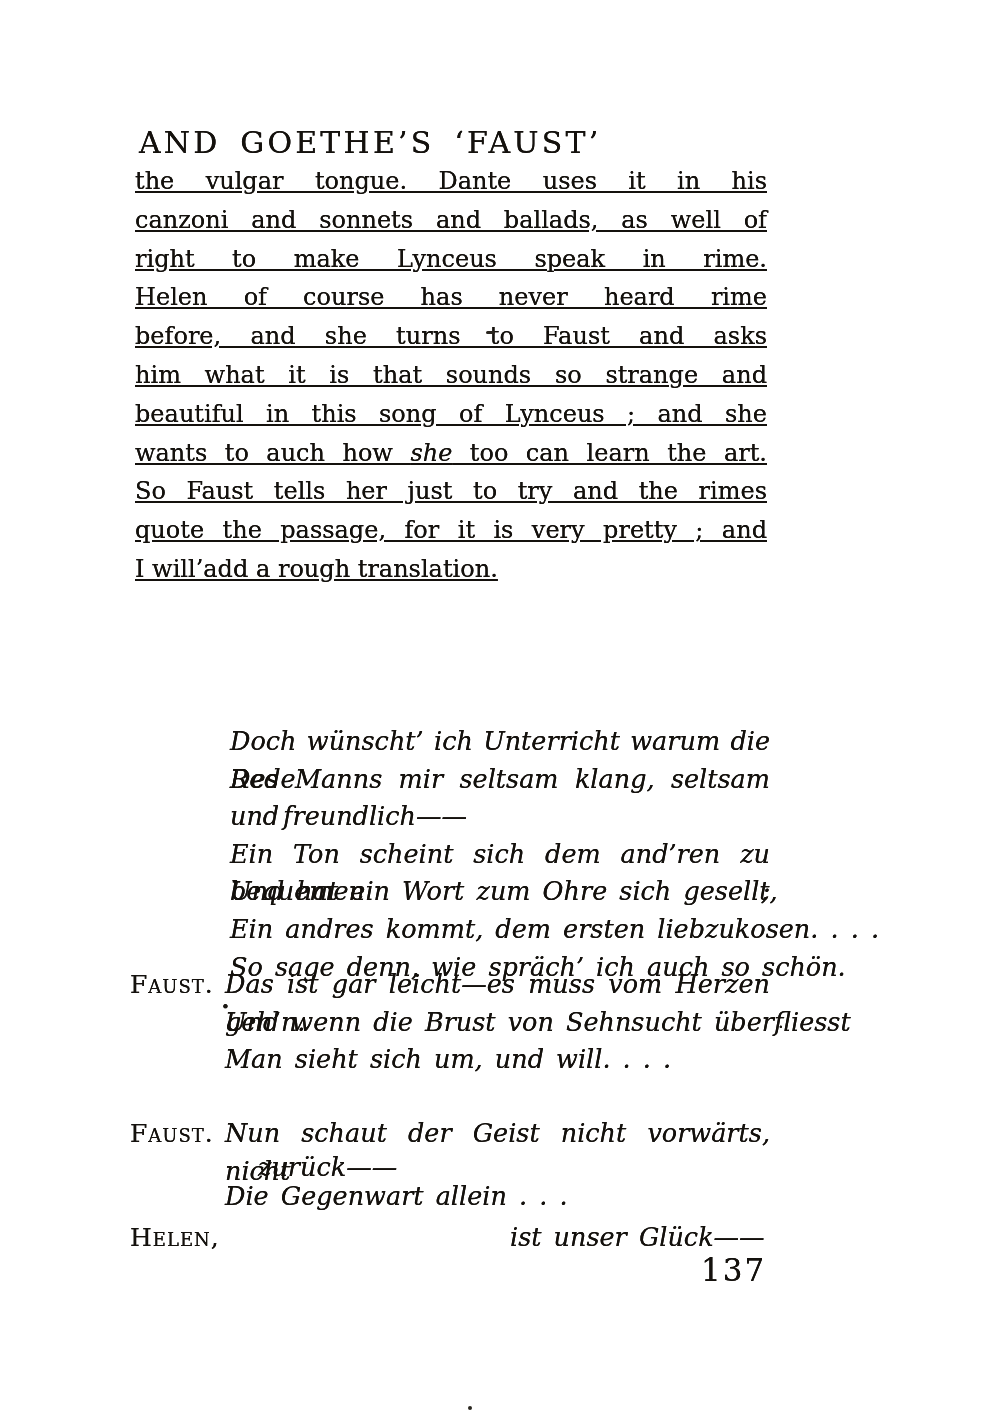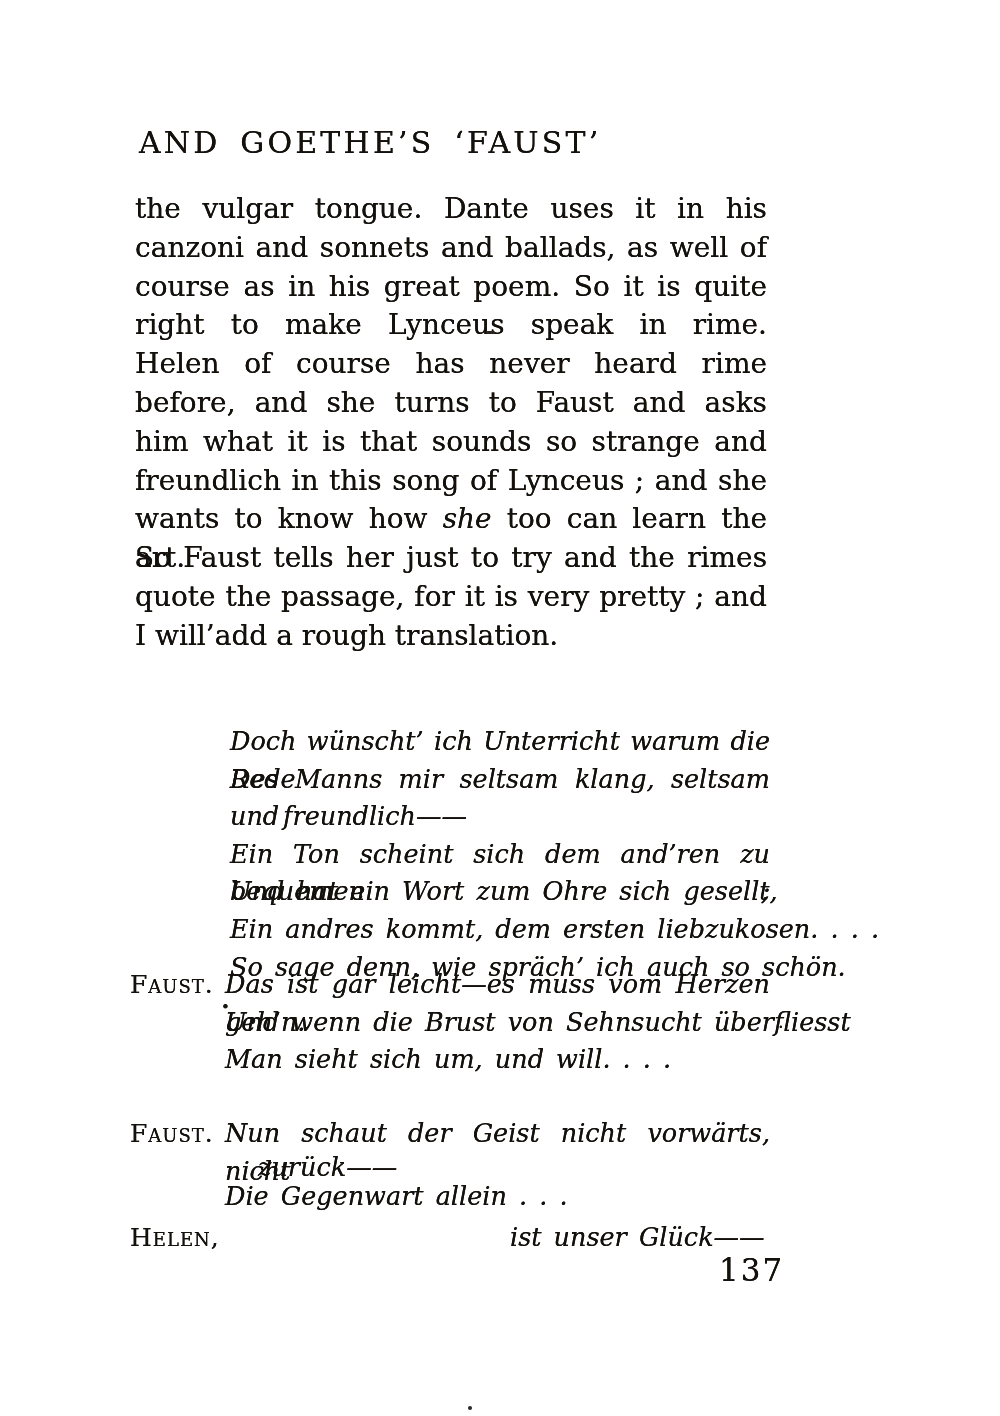--- a/index.html
+++ b/index.html
@@ -16,22 +16,23 @@
 
   
   .header{
     position:absolute;left:139px;top:125px;
     font-size:30px;letter-spacing:3.2px;word-spacing:7px;
     white-space:nowrap;
   }
 
   
   .para{
-    position:absolute;left:135px;top:190px;width:632px;
-    font-size:28px;
+    position:absolute;left:135px;top:162px;width:632px;
+    font-size:24px;
+    text-decoration:underline;
   }
   .para .ln{height:38.8px;line-height:38.8px;white-space:nowrap;}
   .para .just{white-space:normal;text-align:justify;text-align-last:justify;}
   .para .em{font-style:italic;}
 
   
   .verse{
     position:absolute;left:230px;top:723px;width:540px;
     font-size:25.5px;font-style:italic;
   }
@@ -52,46 +53,45 @@
     position:absolute;left:95px;top:0;width:545px;
     font-style:italic;white-space:nowrap;word-spacing:4px;
   }
   .dtext.just{white-space:normal;text-align:justify;text-align-last:justify;word-spacing:normal;}
   .dtext.rightal{text-align:right;white-space:nowrap;}
   .dtext.deep{left:128px;}
   .dtext.at510{left:380px;width:auto;}
 
   .pageno{
     position:absolute;left:701px;top:1252px;
-    font-size:31px;letter-spacing:2px;margin-left:18px;
+    font-size:31px;letter-spacing:2px;
   }
 
   
   .art{position:absolute;font-style:normal;color:#1a1712;}
   .art-bullet{left:91px;top:-4px;font-size:15px;line-height:15px;}
   .art-sidedot{left:648px;top:4px;font-size:18px;}
   .speck{position:absolute;width:4px;height:4px;border-radius:50%;background:#2a261f;}
 </style>
 </head>
 <body>
 
 <div class="page ink">
 
   <div class="header">AND GOETHE’S ‘FAUST’</div>
 
   <div class="para">
     <div class="ln just">the vulgar tongue.  Dante uses it in his</div>
     <div class="ln just">canzoni and sonnets and ballads, as well of</div>
-    <div class="ln just">course as in his great poem.  So it is quite</div>
     <div class="ln just">right to make Lynceus speak in rime.</div>
     <div class="ln just">Helen of course has never heard rime</div>
     <div class="ln just">before, and she turns to Faust and asks</div>
     <div class="ln just">him what it is that sounds so strange and</div>
-    <div class="ln just">freundlich in this song of Lynceus ; and she</div>
-    <div class="ln just"><span>wants to know how </span><span class="em">she</span><span> too can learn the art.</span></div>
+    <div class="ln just">beautiful in this song of Lynceus ; and she</div>
+    <div class="ln just"><span>wants to auch how </span><span class="em">she</span><span> too can learn the art.</span></div>
     <div class="ln just">So Faust tells her just to try and the rimes</div>
     <div class="ln just">quote the passage, for it is very pretty ; and</div>
     <div class="ln">I will’add a rough translation.</div>
   </div>
 
   <div class="verse">
     <div class="ln just">Doch wünscht’ ich Unterricht warum die Rede</div>
     <div class="ln just">Des Manns mir seltsam klang, seltsam und</div>
     <div class="ln indent">freundlich——</div>
     <div class="ln just">Ein Ton scheint sich dem and’ren zu bequemen ;</div>

